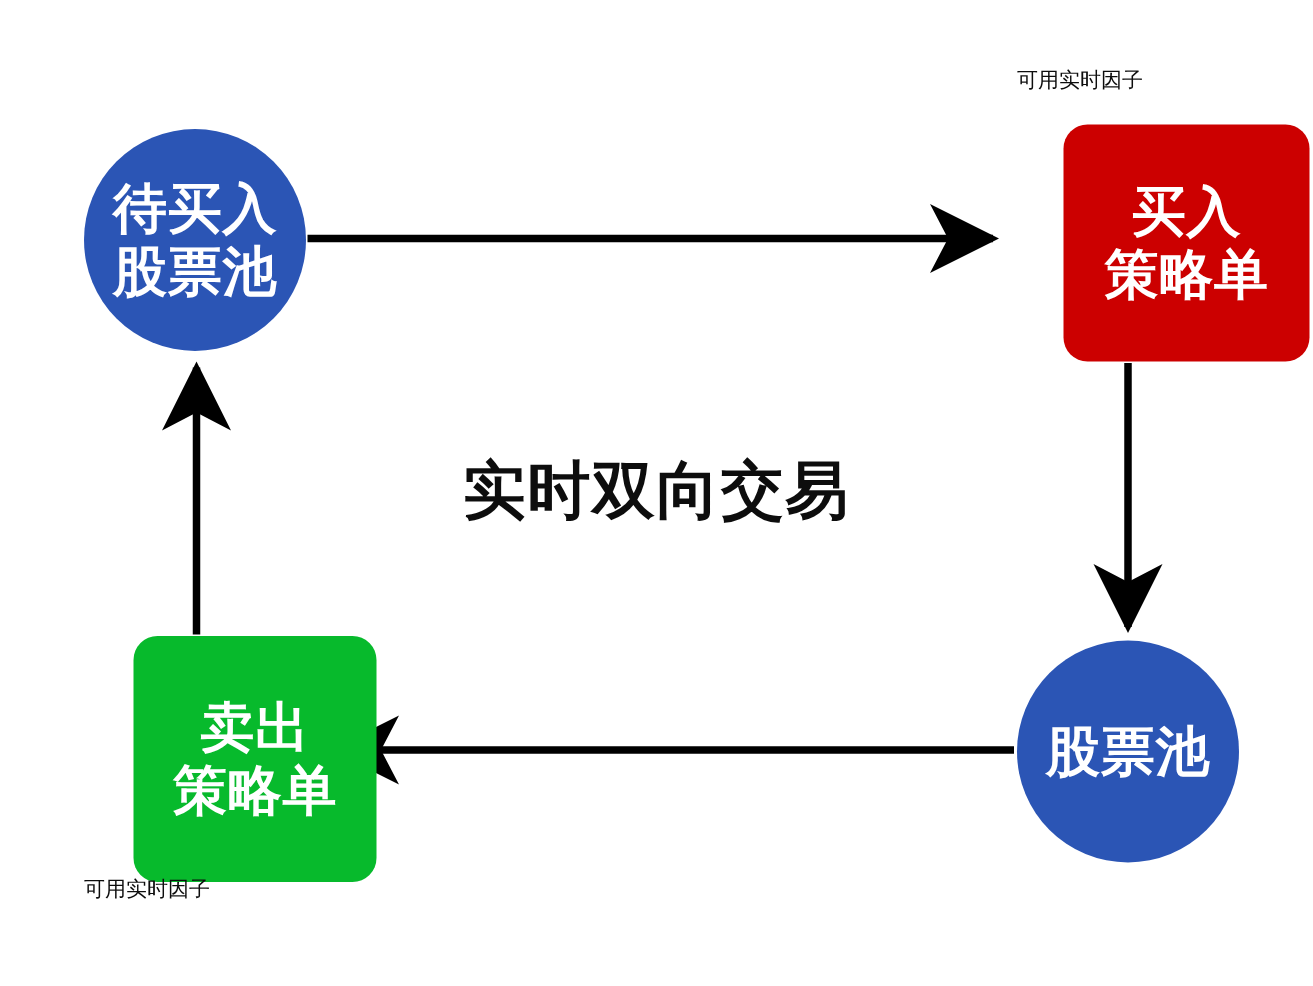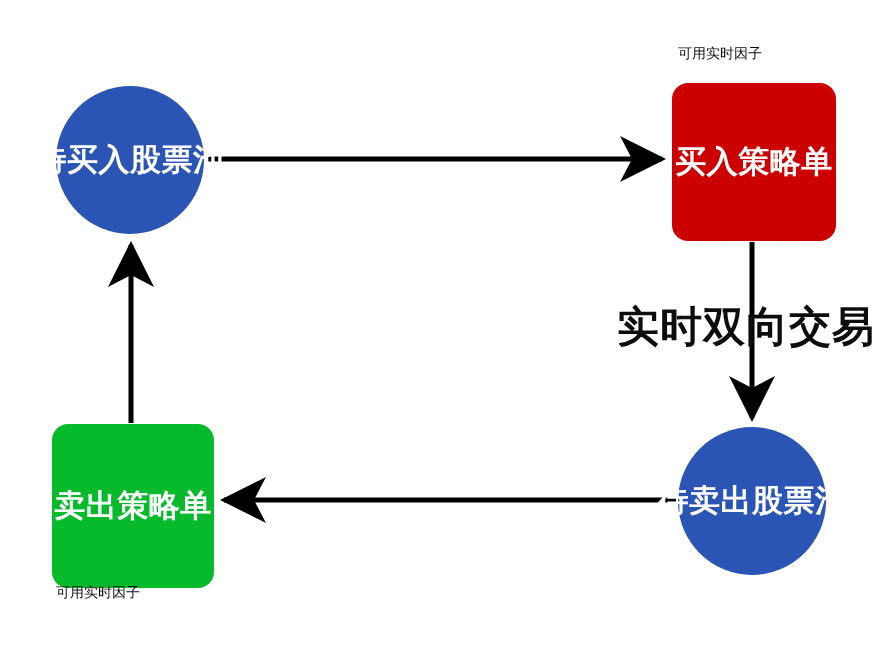--- a/index.html
+++ b/index.html
@@ -24,36 +24,36 @@
     top: 0;
     width: 875px;
     height: 657px;
     pointer-events: none;
   }
 
   
   .node {
     position: absolute;
     display: flex;
-    flex-direction: row;
+    flex-direction: column;
     align-items: center;
     justify-content: center;
     color: #ffffff;
     font-weight: bold;
-    font-size: 31px;
+    font-size: 36px;
     line-height: 1.18;
     letter-spacing: 0.5px;
     text-align: center;
     box-sizing: border-box;
     z-index: 2;
   }
   .node .line { display: block; white-space: nowrap; }
 
   .node-circle { border-radius: 50%; }
-  .node-box { border-radius: 16px; }
+  .node-box { border-radius: 16px; margin-left: 37px; }
 
   
   #node-pool-buy {
     left: 56px;  top: 86px;
     width: 148px; height: 148px;
     background: #2b55b5;
   }
   
   #node-order-buy {
     left: 672px; top: 83px;
@@ -84,21 +84,21 @@
   }
   #caption-order-buy  { left: 678px; top: 46px; }
   #caption-order-sell { left: 56px;  top: 585px; }
 
   
   #center-title {
     position: absolute;
     left: 0;
     top: 306px;
     width: 875px;
-    text-align: right;
+    text-align: center;
     color: #0d0d0d;
     font-size: 42px;
     font-weight: bold;
     letter-spacing: 1px;
     line-height: 1;
     z-index: 2;
   }
 </style>
 </head>
 <body>
@@ -137,21 +137,20 @@
     <span class="line">股票池</span>
   </div>
 
   <div class="caption" id="caption-order-buy">可用实时因子</div>
   <div class="node node-box" id="node-order-buy">
     <span class="line">买入</span>
     <span class="line">策略单</span>
   </div>
 
   <div class="node node-circle" id="node-pool-sell">
-    <span class="line">待卖出</span>
     <span class="line">股票池</span>
   </div>
 
   <div class="node node-box" id="node-order-sell">
     <span class="line">卖出</span>
     <span class="line">策略单</span>
   </div>
   <div class="caption" id="caption-order-sell">可用实时因子</div>
 
 </div>

